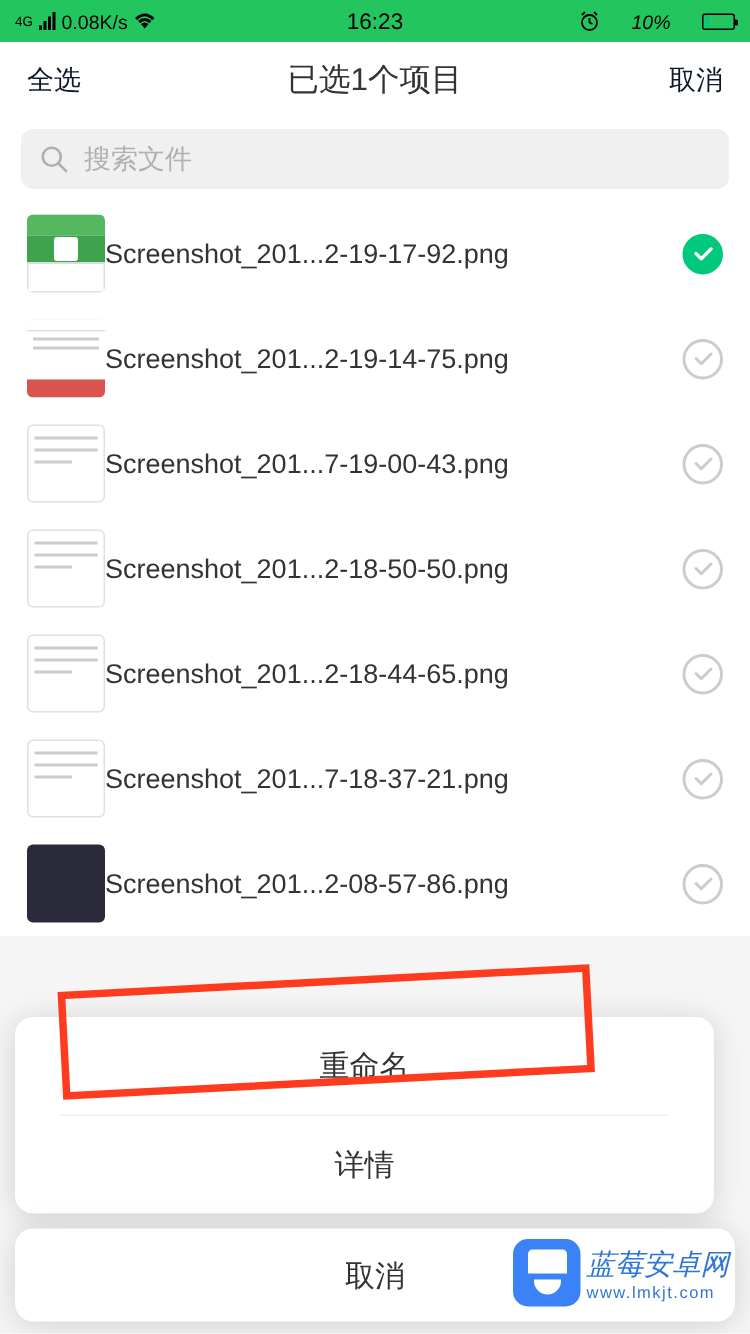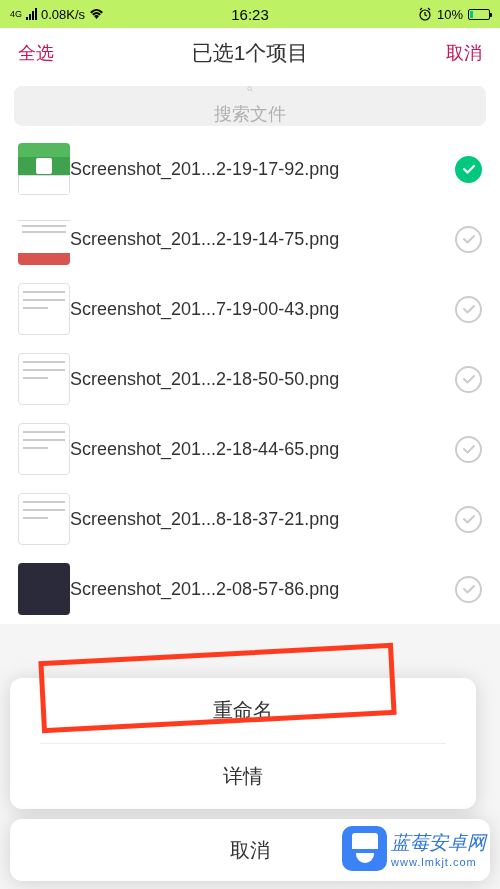--- a/index.html
+++ b/index.html
@@ -18,21 +18,21 @@
     }
     
     .status-bar {
       height: 28px;
       display: flex;
       align-items: center;
       justify-content: space-between;
       padding: 0 10px;
       font-size: 13px;
       color: #000;
-      background: #bef264;
+      background: #22c55e;
     }
     .status-left {
       display: flex;
       align-items: center;
       gap: 4px;
     }
     .signal-icon {
       display: flex;
       align-items: flex-end;
       gap: 1px;
@@ -45,21 +45,22 @@
     .status-center {
       position: absolute;
       left: 50%;
       transform: translateX(-50%);
       font-size: 15px;
       font-weight: 400;
     }
     .status-right {
       display: flex;
       align-items: center;
-      gap: 5px;
+      gap: 21px;
+      font-style: italic;
     }
     .battery {
       width: 22px;
       height: 11px;
       border: 1px solid #000;
       border-radius: 2px;
       position: relative;
       display: flex;
       align-items: center;
       padding: 1px;
@@ -82,41 +83,40 @@
     
     .header {
       height: 50px;
       display: flex;
       align-items: center;
       justify-content: space-between;
       padding: 0 18px;
       background: #fff;
     }
     .header-btn {
-      color: #be185d;
+      color: #0f172a;
       font-size: 18px;
     }
     .header-title {
       font-size: 21px;
       color: #333;
     }
     
     .search-container {
       padding: 8px 14px;
       background: #fff;
     }
     .search-box {
       height: 40px;
       background: #f0f0f0;
       border-radius: 8px;
       display: flex;
       align-items: center;
       padding: 0 12px;
       gap: 10px;
-      flex-direction: column;
     }
     .search-placeholder {
       color: #b0b0b0;
       font-size: 18px;
     }
     
     .file-list {
       background: #fff;
     }
     .file-item {
@@ -385,21 +385,21 @@
           <path d="M3 8 L6.5 11.5 L13 5" stroke="#ccc" stroke-width="2" fill="none" stroke-linecap="round" stroke-linejoin="round"></path>
         </svg>
       </div>
     </div>
     <div class="file-item">
       <div class="thumb thumb-white">
         <div class="thumb-line"></div>
         <div class="thumb-line"></div>
         <div class="thumb-line" style="width:60%"></div>
       </div>
-      <span class="file-name">Screenshot_201...8-18-37-21.png</span>
+      <span class="file-name">Screenshot_201...7-18-37-21.png</span>
       <div class="check-circle ">
         <svg width="16" height="16" viewBox="0 0 16 16">
           <path d="M3 8 L6.5 11.5 L13 5" stroke="#ccc" stroke-width="2" fill="none" stroke-linecap="round" stroke-linejoin="round"></path>
         </svg>
       </div>
     </div>
     <div class="file-item">
       <div class="thumb thumb-dark"></div>
       <span class="file-name">Screenshot_201...2-08-57-86.png</span>
       <div class="check-circle ">

